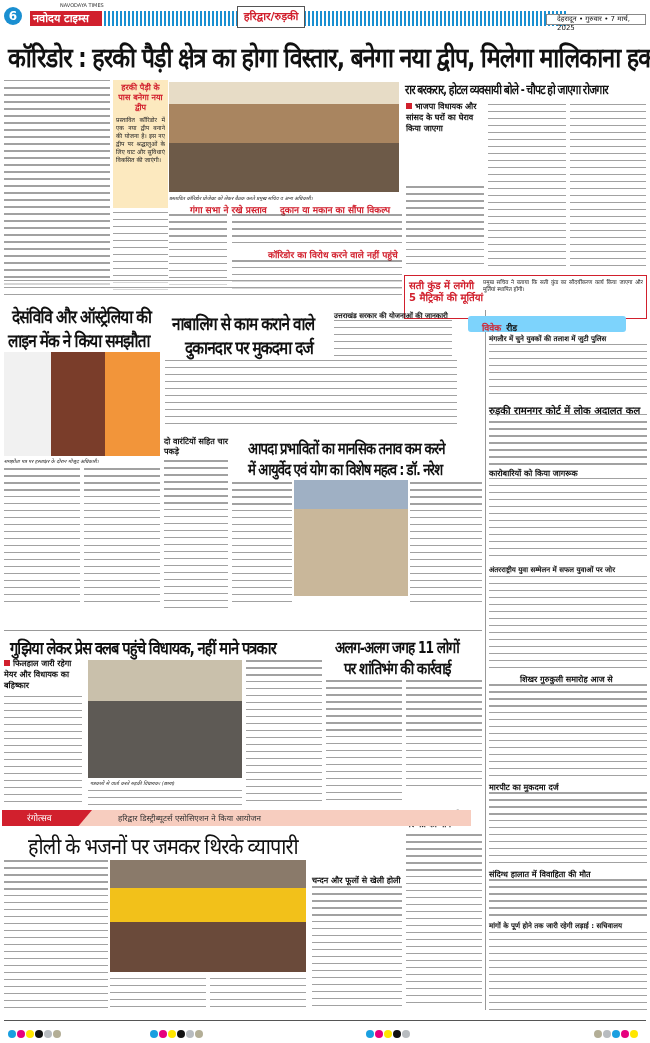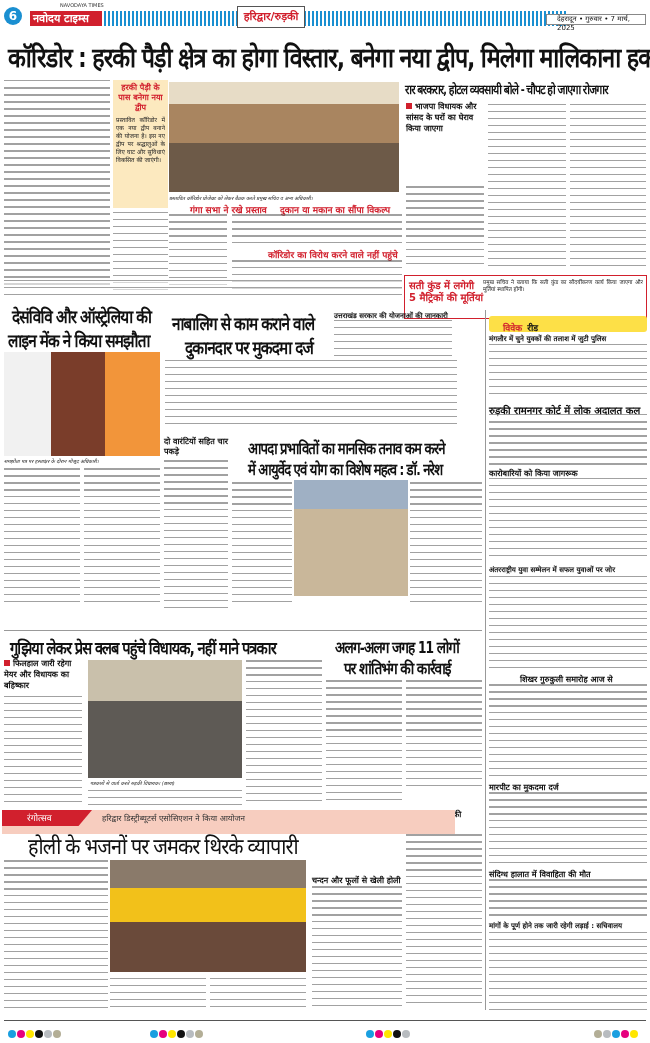--- a/index.html
+++ b/index.html
@@ -19,23 +19,23 @@
   .sidebox { left: 113px; top: 80px; width: 55px; height: 128px; background: #fce9bf; padding: 3px; }
   .sidebox .t { color: #d1202d; font-size: 8px; font-weight: bold; text-align: center; line-height: 10px; }
   .photo { background: #8a6a4a; overflow: hidden; }
   .caption { font-size: 5px; color: #222; font-style: italic; white-space: nowrap; overflow: hidden; }
   .redhead { color: #d1202d; font-weight: bold; white-space: nowrap; }
   .bullet { font-size: 9px; line-height: 12px; font-weight: bold; }
   .bullet::before { content: ""; display: inline-block; width: 6px; height: 6px; background: #d1202d; margin-right: 3px; }
   .vline { width: 1px; background: #999; }
   .hline { height: 1px; background: #999; }
   .box-red { border: 1px solid #d1202d; }
-  .vivek { left: 489px; top: 316px; width: 158px; height: 16px; background: #fde047; border-radius: 3px; }
+  .vivek { left: 468px; top: 316px; width: 158px; height: 16px; background: #7dd3fc; border-radius: 3px; }
   .subhead { font-weight: bold; font-size: 9px; color: #111; white-space: nowrap; }
-  .rangbar { left: 2px; top: 810px; width: 453px; height: 24px; background: #f7cdbf; }
+  .rangbar { left: 18px; top: 810px; width: 453px; height: 16px; background: #f7cdbf; }
   .rangtag { left: 2px; top: 810px; width: 90px; height: 16px; background: #d1202d; color: #fff; font-size: 9px; line-height: 16px; padding-left: 25px; clip-path: polygon(0 0,100% 0,85% 100%,0 100%); }
   .dot { width: 8px; height: 8px; border-radius: 50%; display: inline-block; margin-right: 1px; }
 </style>
 </head>
 <body>
 
 <div class="abs masthead">
   <div class="abs pgnum">6</div>
   <div class="abs brand-small">NAVODAYA TIMES</div>
   <div class="abs brand">नवोदय टाइम्स</div>

